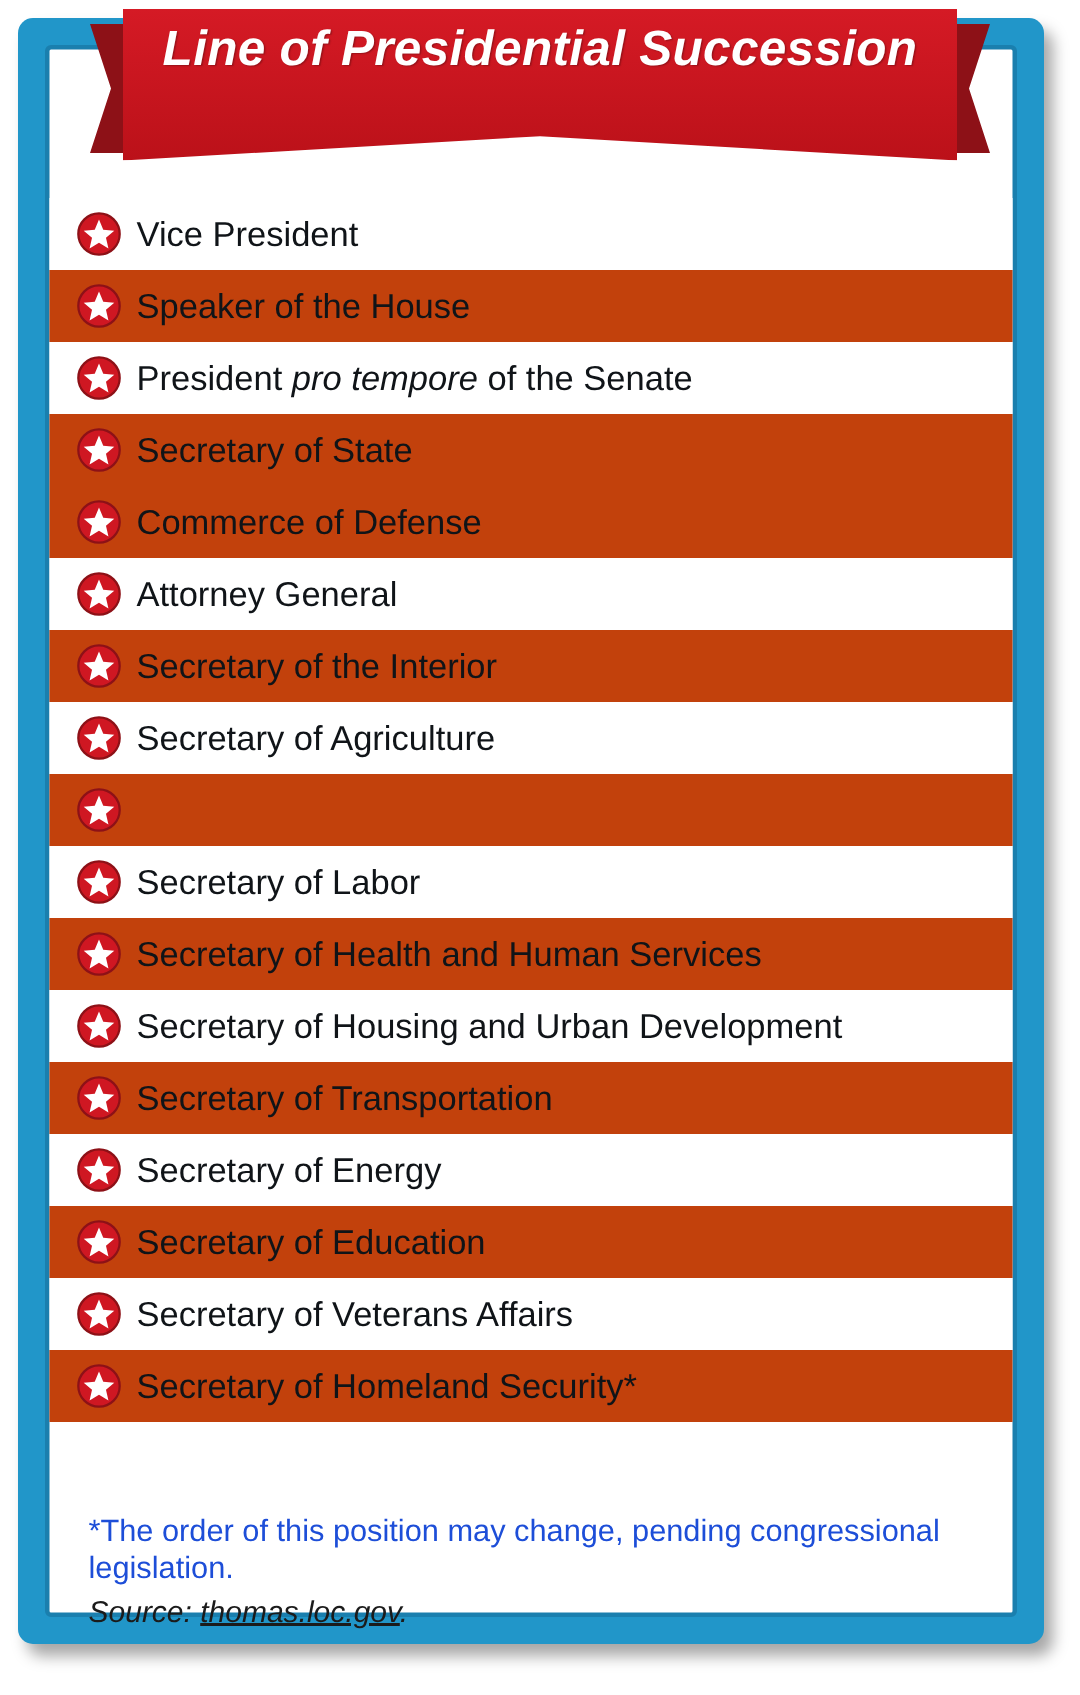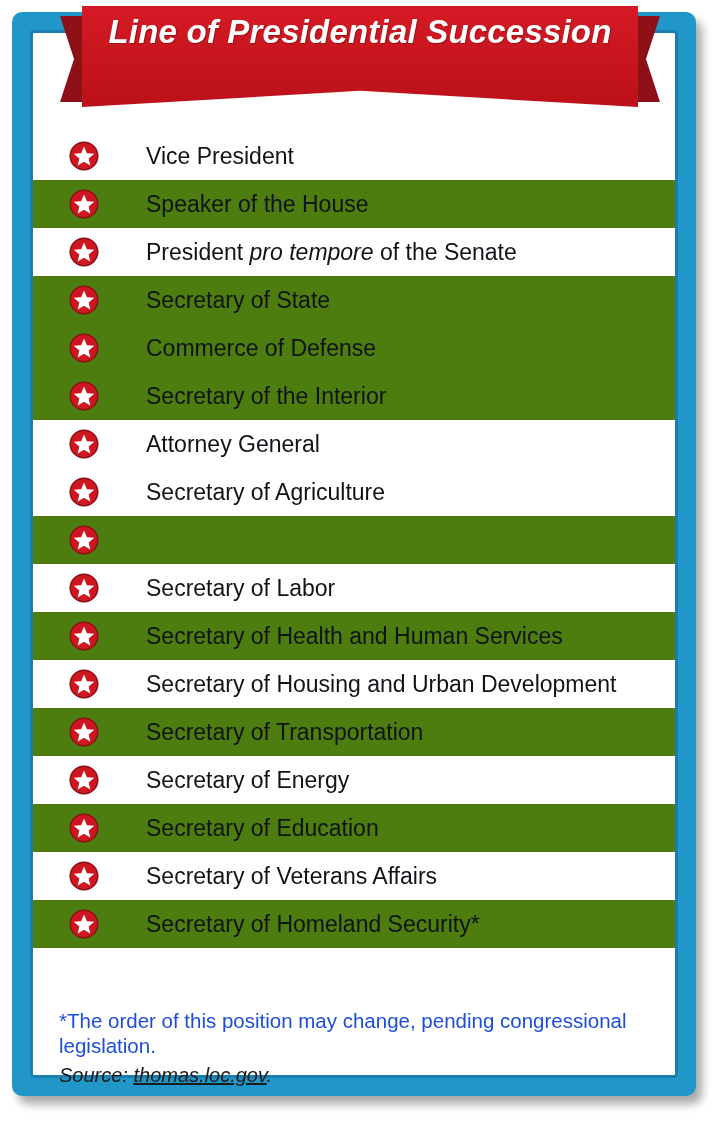--- a/index.html
+++ b/index.html
@@ -99,25 +99,24 @@
     position: absolute;
     left: 33px;
     top: 132px;
     width: 642px;
     z-index: 3;
   }
   .row {
     display: flex;
     align-items: center;
     height: 48px;
-    padding-left: 36px;
+    padding-left: 18px;
     box-sizing: border-box;
-    gap: 37px;
-  }
-  .row.shade { background: #4d7c0f; }
+  }
+  .row.shade { background: #c2410c; }
   .row.plain { background: #ffffff; }
 
   .star {
     flex: 0 0 auto;
     width: 30px;
     height: 30px;
     margin-right: 10px;
     display: block;
   }
   .row-label {
@@ -200,33 +199,33 @@
         </svg>
         <span class="row-label">Secretary of State</span>
       </div>
       <div class="row shade">
         <svg class="star" viewBox="0 0 100 100">
           <circle cx="50" cy="50" r="46" fill="#cf1722" stroke="#8d1117" stroke-width="5"></circle>
           <polygon fill="#ffffff" points="50,18 59.5,40.5 84,42.5 65.5,58.5 71,82 50,69.5 29,82 34.5,58.5 16,42.5 40.5,40.5"></polygon>
         </svg>
         <span class="row-label">Commerce of Defense</span>
       </div>
+      <div class="row plain">
+        <svg class="star" viewBox="0 0 100 100">
+          <circle cx="50" cy="50" r="46" fill="#cf1722" stroke="#8d1117" stroke-width="5"></circle>
+          <polygon fill="#ffffff" points="50,18 59.5,40.5 84,42.5 65.5,58.5 71,82 50,69.5 29,82 34.5,58.5 16,42.5 40.5,40.5"></polygon>
+        </svg>
+        <span class="row-label">Attorney General</span>
+      </div>
       <div class="row shade">
         <svg class="star" viewBox="0 0 100 100">
           <circle cx="50" cy="50" r="46" fill="#cf1722" stroke="#8d1117" stroke-width="5"></circle>
           <polygon fill="#ffffff" points="50,18 59.5,40.5 84,42.5 65.5,58.5 71,82 50,69.5 29,82 34.5,58.5 16,42.5 40.5,40.5"></polygon>
         </svg>
         <span class="row-label">Secretary of the Interior</span>
-      </div>
-      <div class="row plain">
-        <svg class="star" viewBox="0 0 100 100">
-          <circle cx="50" cy="50" r="46" fill="#cf1722" stroke="#8d1117" stroke-width="5"></circle>
-          <polygon fill="#ffffff" points="50,18 59.5,40.5 84,42.5 65.5,58.5 71,82 50,69.5 29,82 34.5,58.5 16,42.5 40.5,40.5"></polygon>
-        </svg>
-        <span class="row-label">Attorney General</span>
       </div>
       <div class="row plain">
         <svg class="star" viewBox="0 0 100 100">
           <circle cx="50" cy="50" r="46" fill="#cf1722" stroke="#8d1117" stroke-width="5"></circle>
           <polygon fill="#ffffff" points="50,18 59.5,40.5 84,42.5 65.5,58.5 71,82 50,69.5 29,82 34.5,58.5 16,42.5 40.5,40.5"></polygon>
         </svg>
         <span class="row-label">Secretary of Agriculture</span>
       </div>
       <div class="row shade">
         <svg class="star" viewBox="0 0 100 100">

